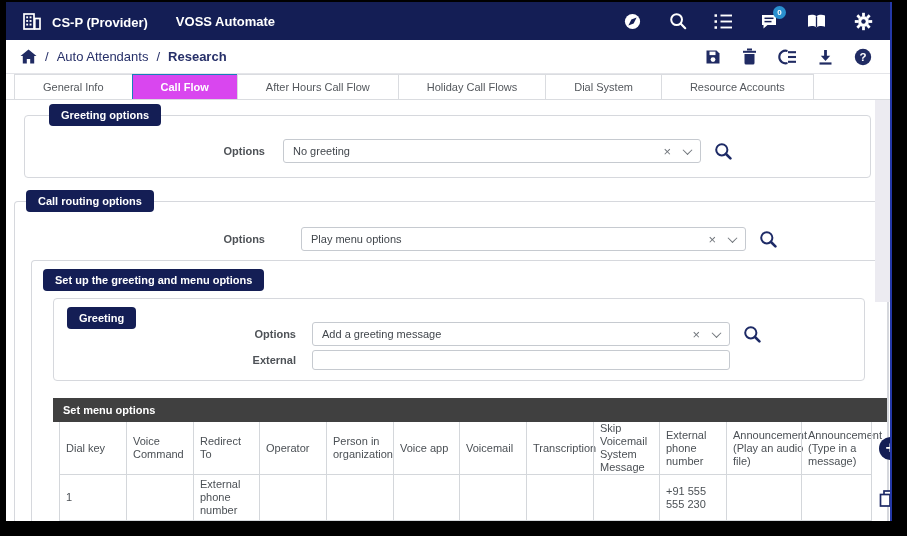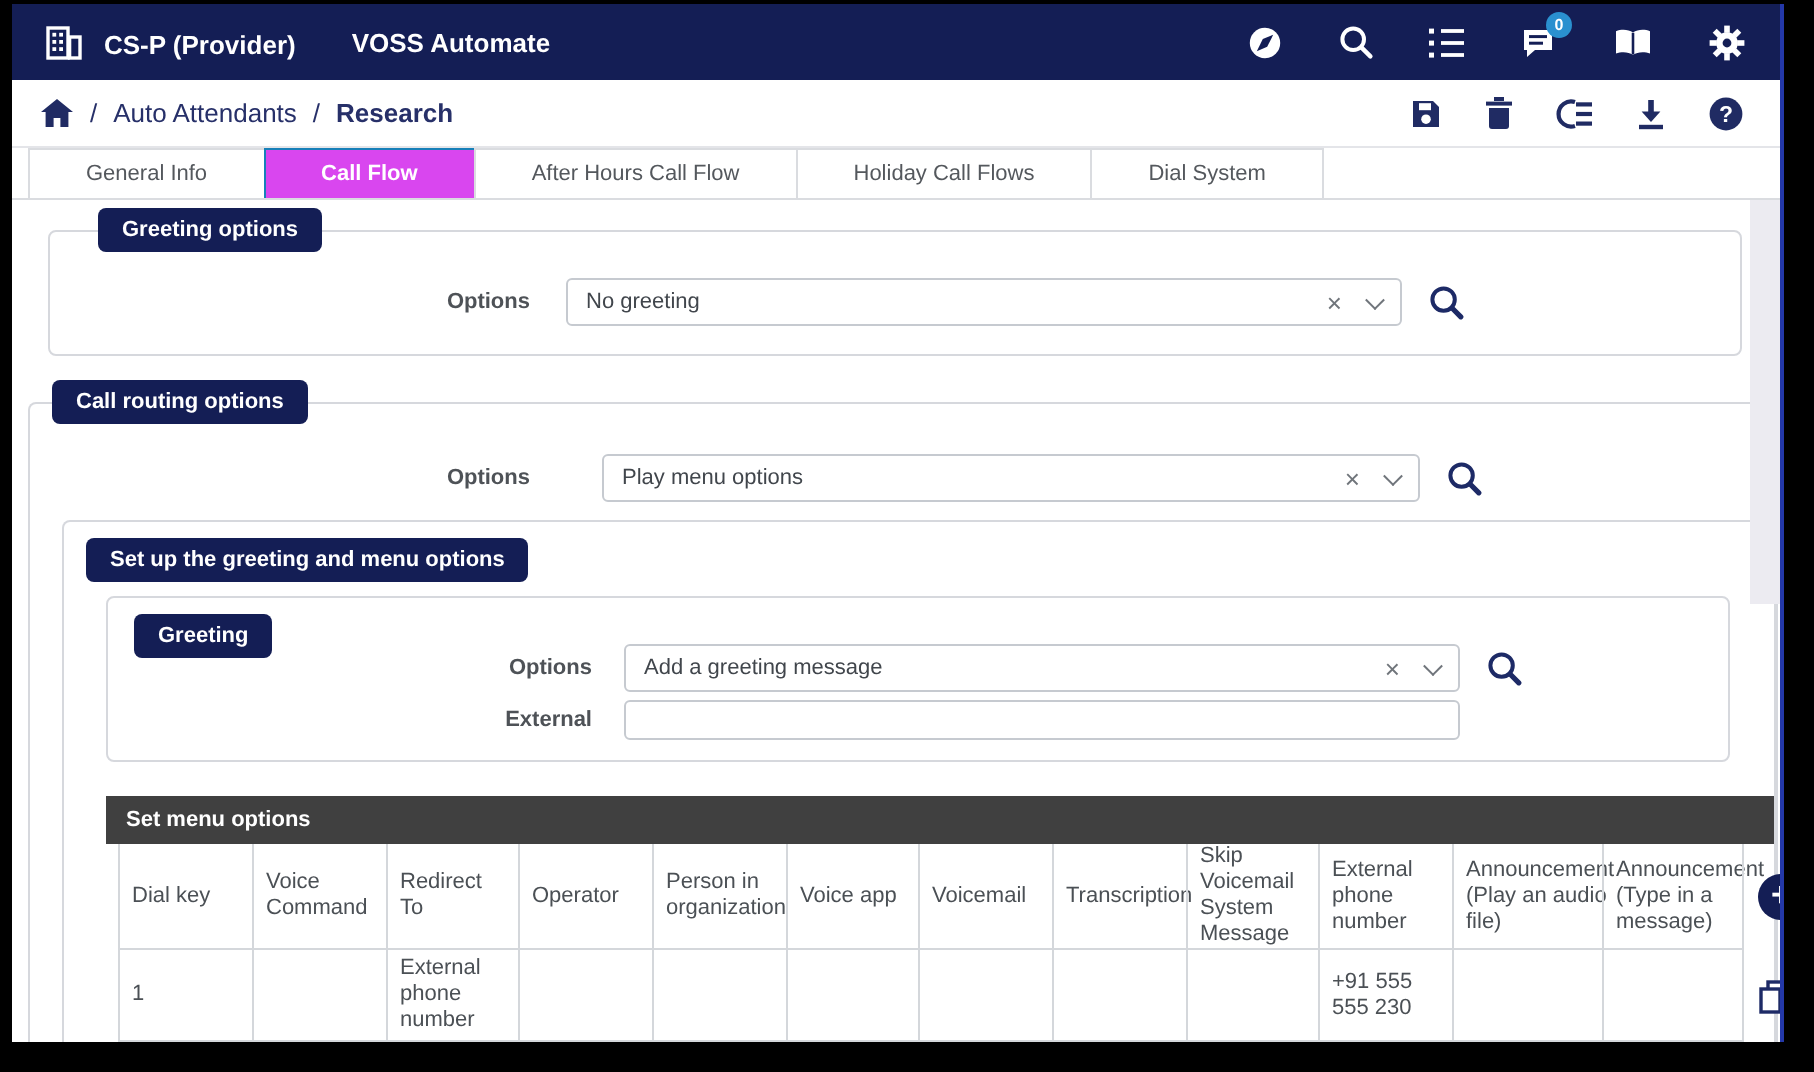--- a/index.html
+++ b/index.html
@@ -57,21 +57,21 @@
   #greetingOptionsPanel { margin:15px 19px 0 18px; height:63px; }
   #greetingOptionsPanel .badge { left:24px; }
   #greetingOptionsPanel .fieldrow { margin-top:23px; }
   #greetingOptionsPanel .flbl { width:240px; }
   #greetingOptionsPanel .select { width:418px; margin-left:18px; }
 
   #callRoutingPanel { margin:23px 1px 0 8px; height:340px; border-bottom:none; border-radius:4px 4px 0 0; }
   #callRoutingPanel .badge { left:11px; }
   #callRoutingPanel > .fieldrow { margin-top:25px; }
   #callRoutingPanel > .fieldrow .flbl { width:250px; }
-  #callRoutingPanel > .fieldrow .select { width:409px; margin-left:36px;justify-content:space-between; }
+  #callRoutingPanel > .fieldrow .select { width:445px; margin-left:36px;justify-content:space-between; }
 
   #setupPanel { margin:9px 0 0 16px; height:306px; border-bottom:none; border-radius:4px 4px 0 0; }
   #setupPanel .badge { left:11px;margin-top:20px; }
 
   #greetingPanel { margin:37px 22px 0 21px; height:83px; }
   #greetingPanel .badge { left:13px; }
   #greetingPanel .fieldrow.r1 { margin-top:23px; }
   #greetingPanel .fieldrow.r2 { margin-top:4px; }
   #greetingPanel .flbl { width:242px; }
   #greetingPanel .select { width:418px; margin-left:16px; }
@@ -236,20 +236,21 @@
       </span>
     </div>
   </div>
 
   <div class="tabsbar">
     <div class="tab">General Info</div>
     <div class="tab active">Call Flow</div>
     <div class="tab">After Hours Call Flow</div>
     <div class="tab">Holiday Call Flows</div>
     <div class="tab">Dial System</div>
+    <div class="tab">Resource Accounts</div>
   </div>
 
   <div class="content">
     <div class="scroll-track"></div>
 
     <div class="panel" id="greetingOptionsPanel">
       <span class="badge">Greeting options</span>
       <div class="fieldrow">
         <span class="flbl">Options</span>
         <div class="select">

